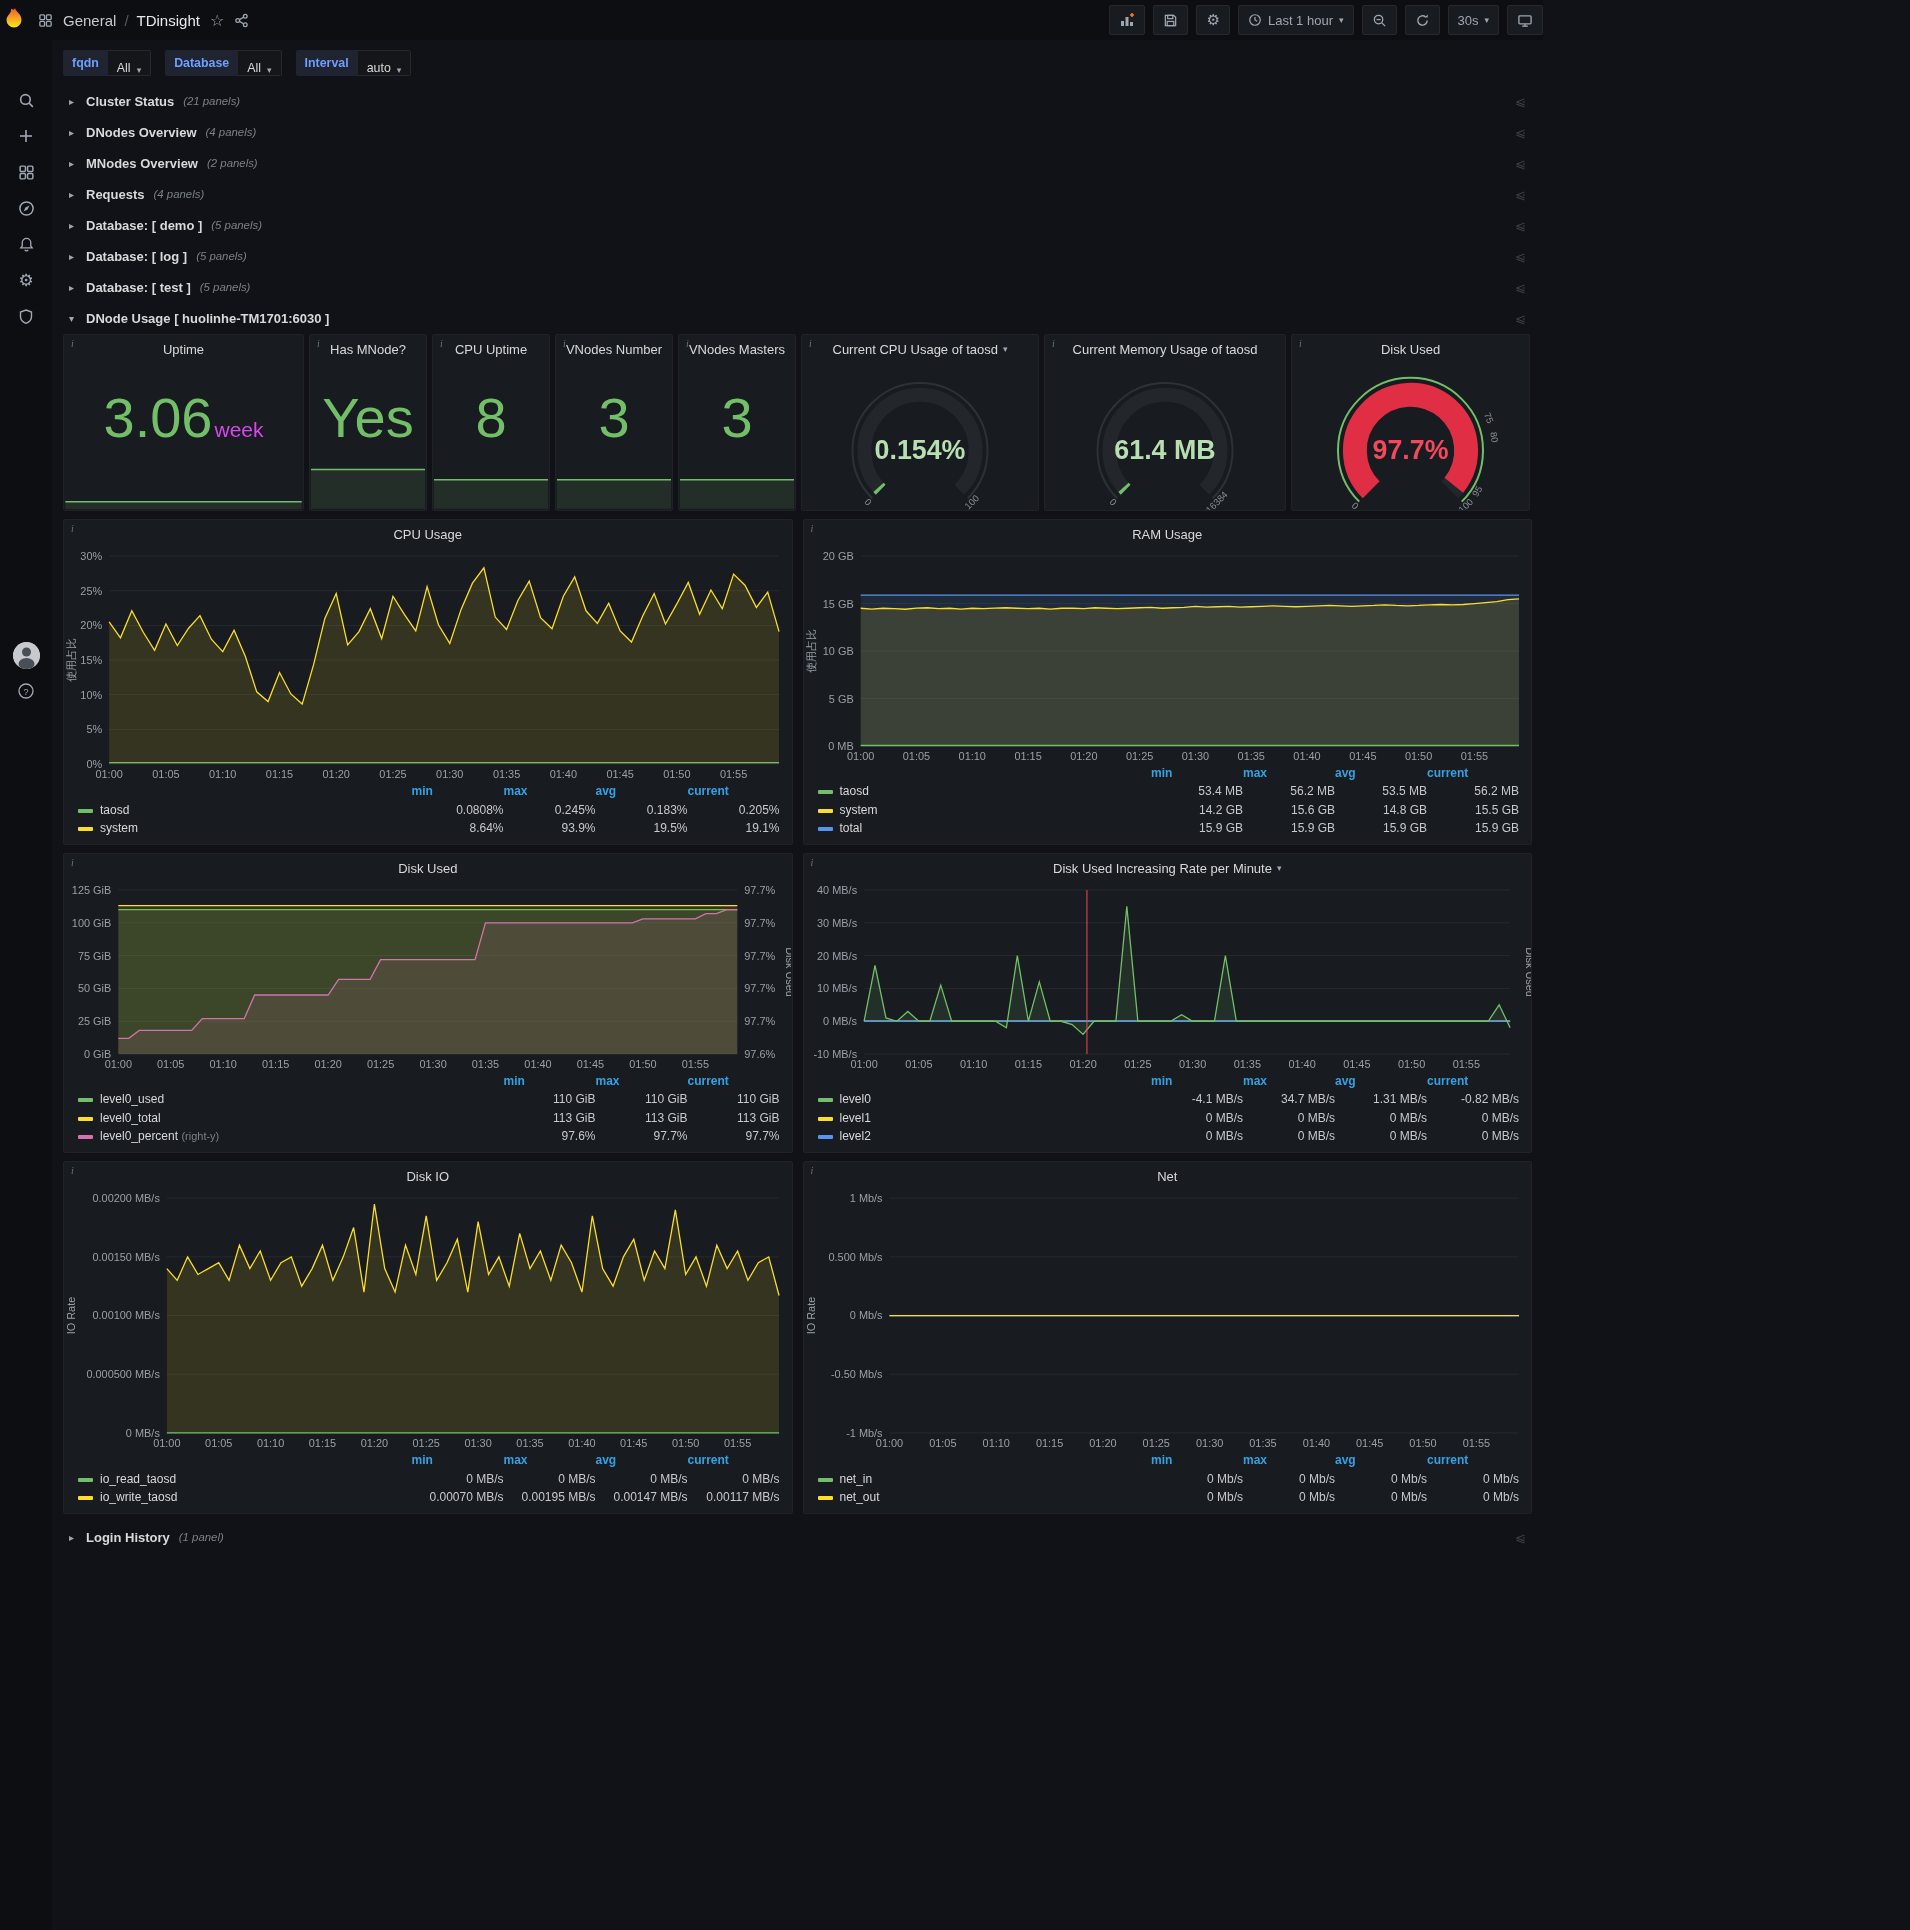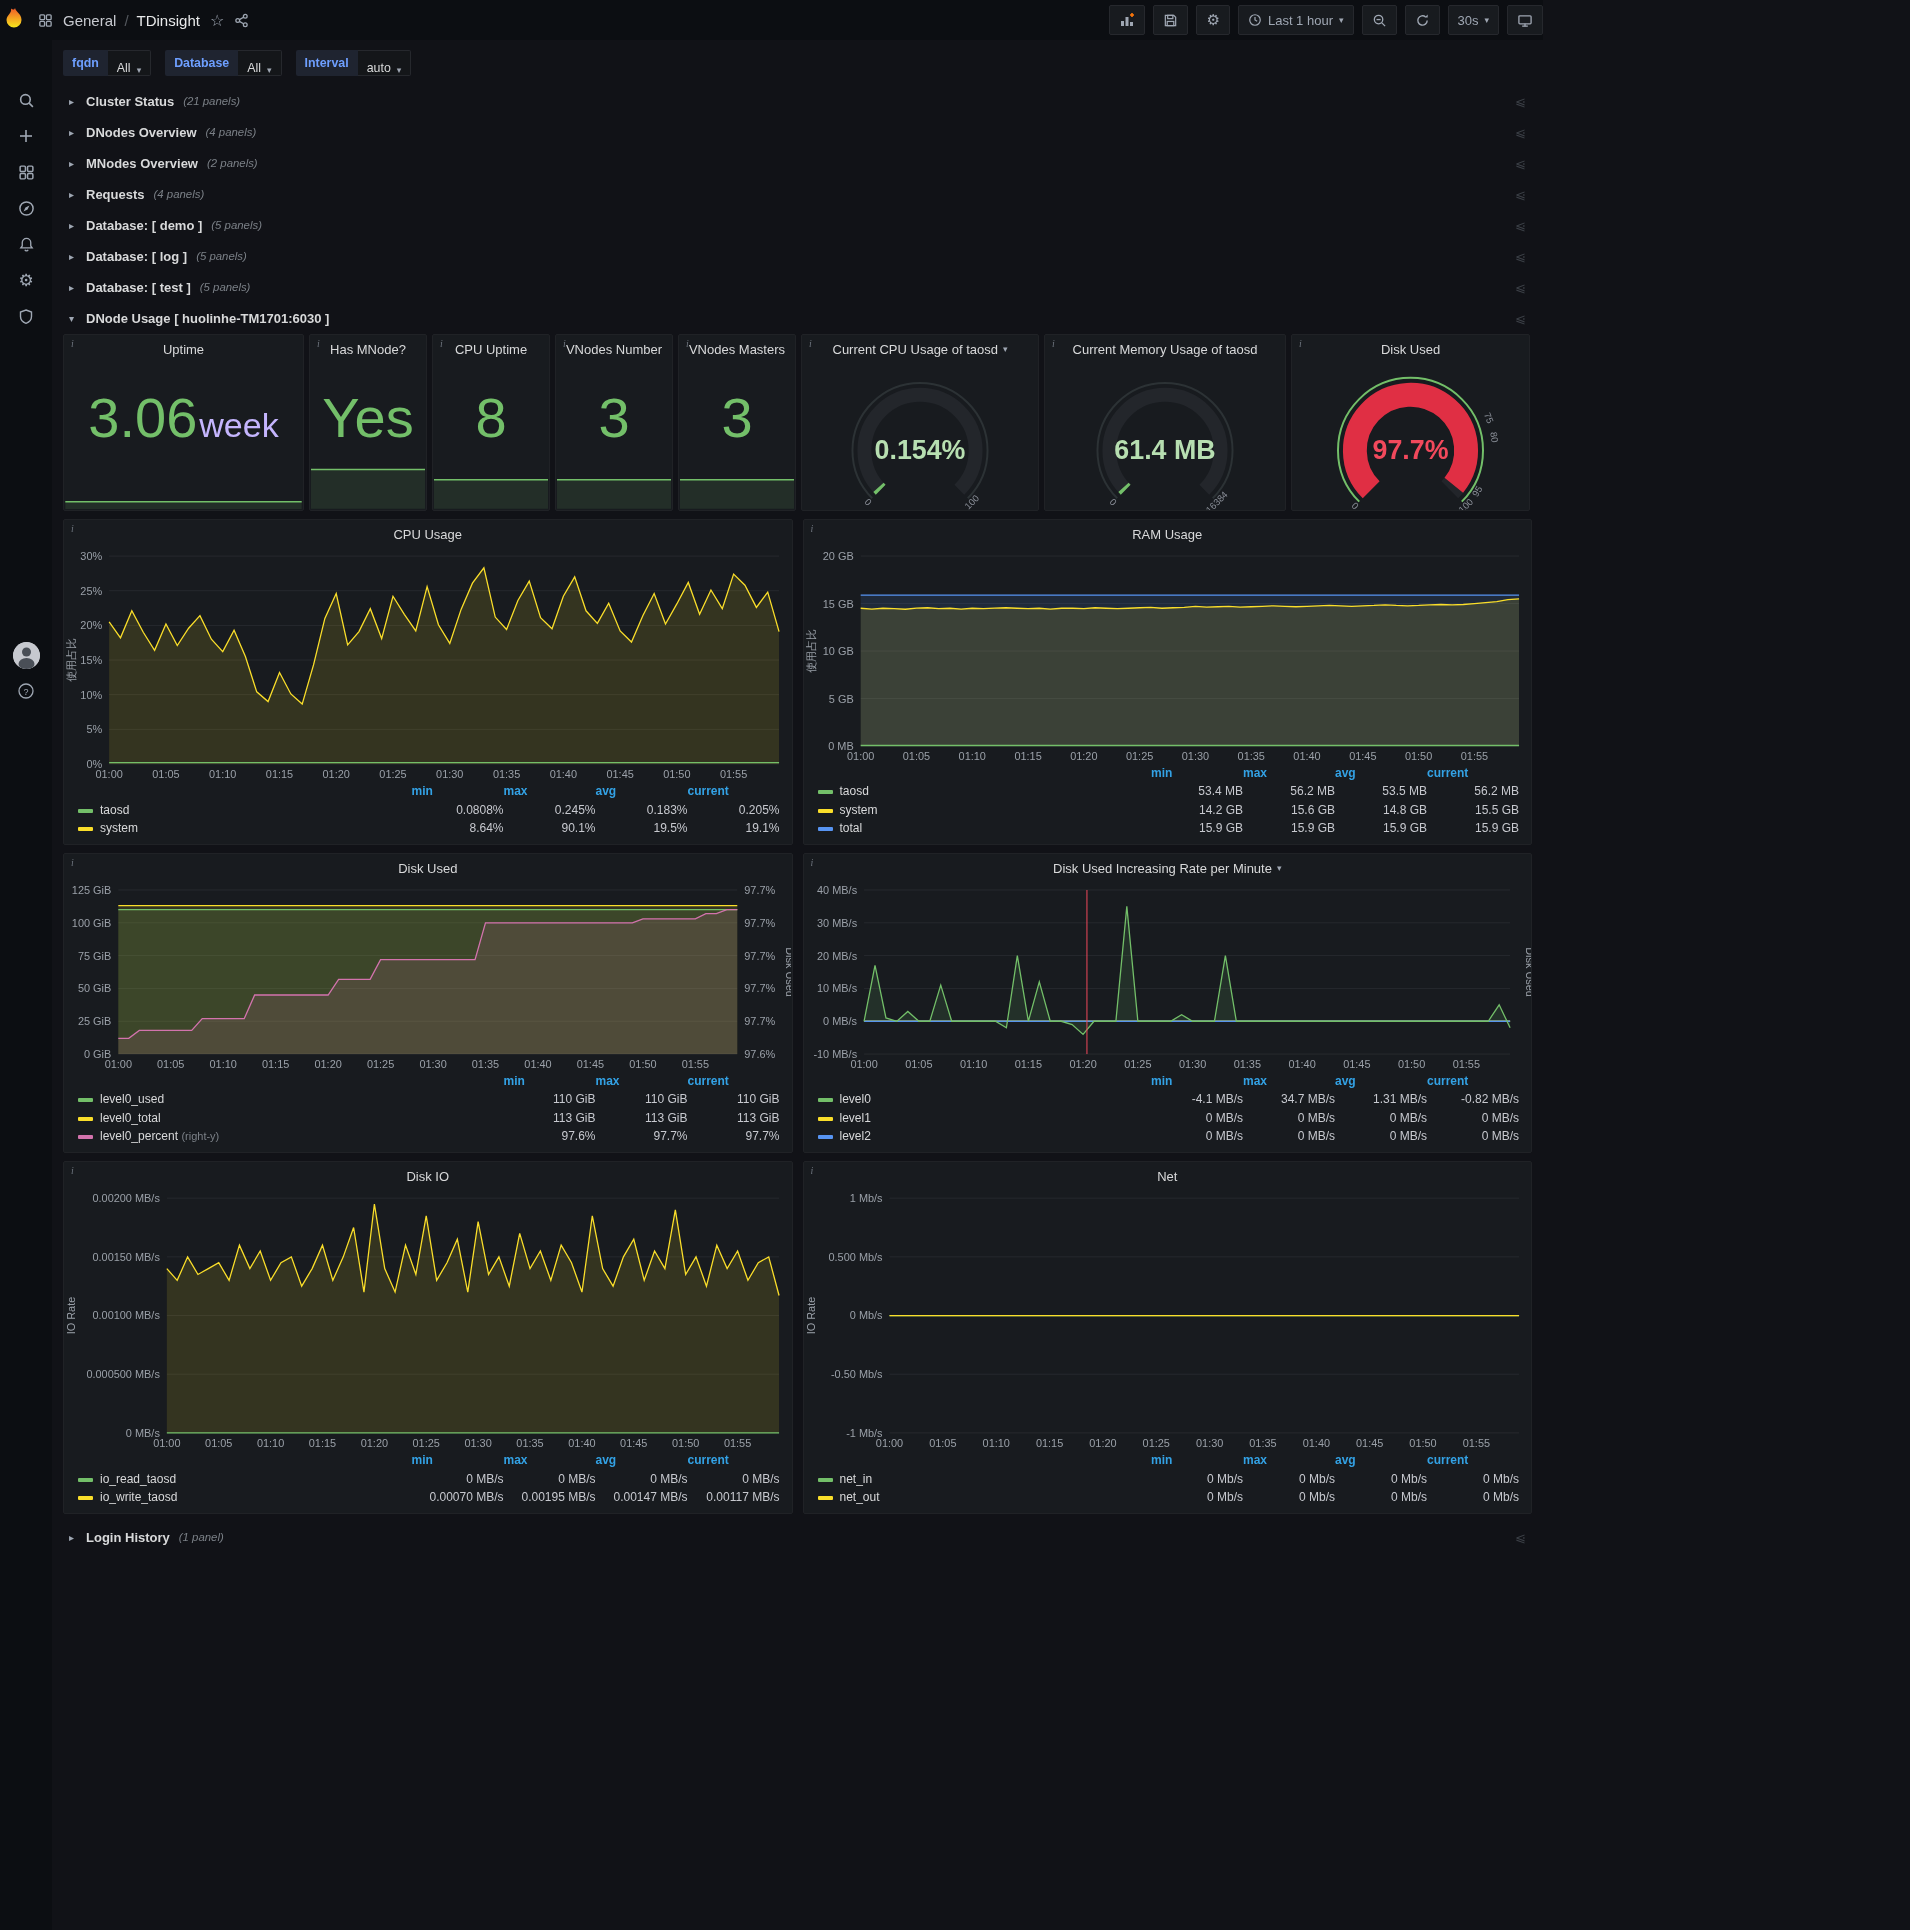--- a/index.html
+++ b/index.html
@@ -36,21 +36,21 @@
   
   .panel{background:#181b1f;border:1px solid #202226;border-radius:2px;position:relative}
   .p-head{height:28px;display:flex;align-items:center;justify-content:center;gap:5px;font-size:13px;color:#d8d9da;position:relative;cursor:pointer;flex:none}
   .p-info{position:absolute;left:1px;top:1px;width:15px;height:15px;display:flex;align-items:center;justify-content:center;font-size:10px;color:#6d747d;font-style:italic;font-family:"Liberation Serif",serif}
   .p-caret{font-size:9px;color:#9fa7b3}
   .stats-row{display:flex;gap:5px;height:177px;margin-bottom:8px}
   .w-uptime{width:241px;flex:none}.w-sm{width:118px;flex:none}
   .w-g1{width:238px;flex:none}.w-g2{width:242px;flex:none}.w-g3{width:239px;flex:none}
   .stat-body{position:absolute;inset:28px 0 0 0;display:flex;align-items:baseline;justify-content:center;gap:2px;z-index:2}
   .stat-value{font-size:56px;font-weight:500;color:#73bf69;line-height:109px}
-  .stat-unit{font-size:34px;color:#c4b5fd}
+  .stat-unit{font-size:21px;color:#d946ef}
   .spark{position:absolute;left:1px;right:1px;bottom:1px;top:28px;z-index:1;overflow:hidden}
   .gauge-body{position:absolute;inset:28px 0 0 0}
   .gtick{fill:#8a8f98;font-size:9.5px;font-family:"Liberation Sans",sans-serif}
   .gval{font-size:27px;font-weight:600;font-family:"Liberation Sans",sans-serif}
   
   .charts-row{display:flex;gap:10px;margin-bottom:8px}
   .charts-row>.panel{flex:1;display:flex;flex-direction:column;min-width:0}
   .h1{height:326px}.h2{height:300px}.h3{height:353px}
   .plot{flex:1;position:relative;min-height:0}
   .chartsvg text{fill:#9aa0a8;font-size:11px;font-family:"Liberation Sans",sans-serif}
@@ -458,21 +458,21 @@
                 <tr>
                   <td class="lname"><span class="lkey" style="background:#73bf69"></span>taosd</td>
                   <td class="lval">0.0808%</td>
                   <td class="lval">0.245%</td>
                   <td class="lval">0.183%</td>
                   <td class="lval">0.205%</td>
                 </tr>
                 <tr>
                   <td class="lname"><span class="lkey" style="background:#fade2a"></span>system</td>
                   <td class="lval">8.64%</td>
-                  <td class="lval">90.1%</td>
+                  <td class="lval">93.9%</td>
                   <td class="lval">19.5%</td>
                   <td class="lval">19.1%</td>
                 </tr>
               </tbody>
             </table>
           </div>
         </div>
       <div class="panel chart">
           <div class="p-head">
             <span class="p-info">i</span>

